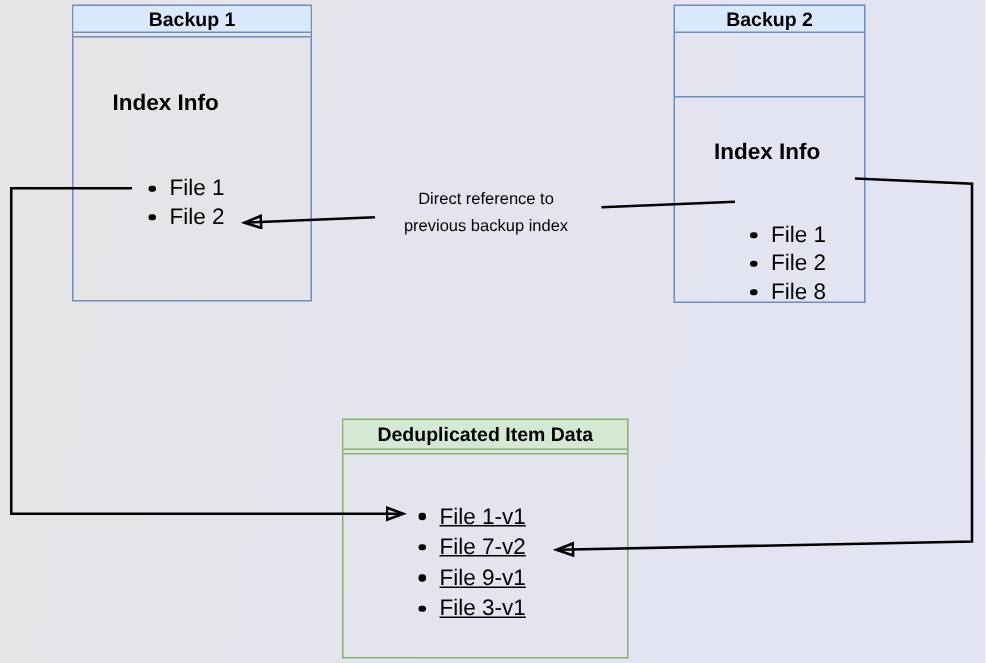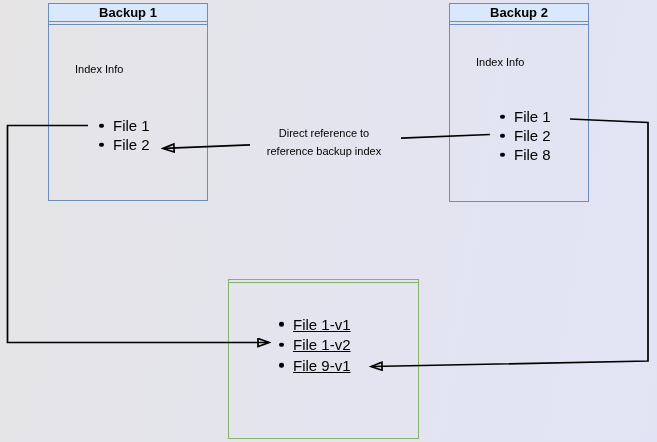--- a/index.html
+++ b/index.html
@@ -43,29 +43,30 @@
 
   .node-body {
     position: relative;
     flex: 1;
     margin-top: 2px;
   }
   .blue  .node-body { border-top: 1px solid #6c8ebf; }
   .green .node-body { border-top: 1px solid #82b366; }
 
   #backup1 { left: 48px;  top: 3px;   width: 160px; height: 198px; }
-  #backup2 { left: 449px; top: 3px;   width: 140px; height: 199px; }
+  #backup2 { left: 449px; top: 3px;   width: 128px; height: 199px; gap: 40px; }
   #dedup   { left: 228px; top: 279px; width: 191px; height: 160px; }
 
   .subtitle {
     position: absolute;
     left: 26px;
-    font-size: 11px;
+    font-size: 15px;
     line-height: 18px;
     white-space: nowrap;
+    font-weight: bold;
   }
   #backup1 .subtitle { top: 35px; }
   #backup2 .subtitle { top: 28px; }
 
   ul.filelist {
     position: absolute;
     left: 0;
     margin: 0;
     padding: 0;
     width: 100%;
@@ -165,41 +166,48 @@
         </li>
         <li>
           <span class="dot"></span>
           <span>File 8</span>
         </li>
       </ul>
     </div>
   </div>
 
   <div class="node green" id="dedup">
+    <div class="node-header">
+      <span>Deduplicated Item Data</span>
+    </div>
     <div class="node-body">
       <ul class="filelist">
         <li>
           <span class="dot"></span>
           <span>File 1-v1</span>
         </li>
         <li>
           <span class="dot"></span>
-          <span>File 1-v2</span>
+          <span>File 7-v2</span>
         </li>
         <li>
           <span class="dot"></span>
           <span>File 9-v1</span>
+        </li>
+        <li>
+          <span class="dot"></span>
+          <span>File 3-v1</span>
         </li>
       </ul>
     </div>
   </div>
 
   <div class="annotation">
     <div>Direct reference to</div>
-    <div>reference backup index</div>
+    <div>previous backup index</div>
   </div>
 
   <svg class="connectors" width="657" height="442" viewBox="0 0 657 442">
     <defs>
       <marker id="arrowhead" markerUnits="userSpaceOnUse" markerWidth="14" markerHeight="12" refX="11" refY="5" orient="auto">
         <path d="M1,1 L12,5 L1,9 Z" fill="#000" stroke="none"></path>
       </marker>
     </defs>
 
     <path d="M490,134.5 L401,138.2"></path>

